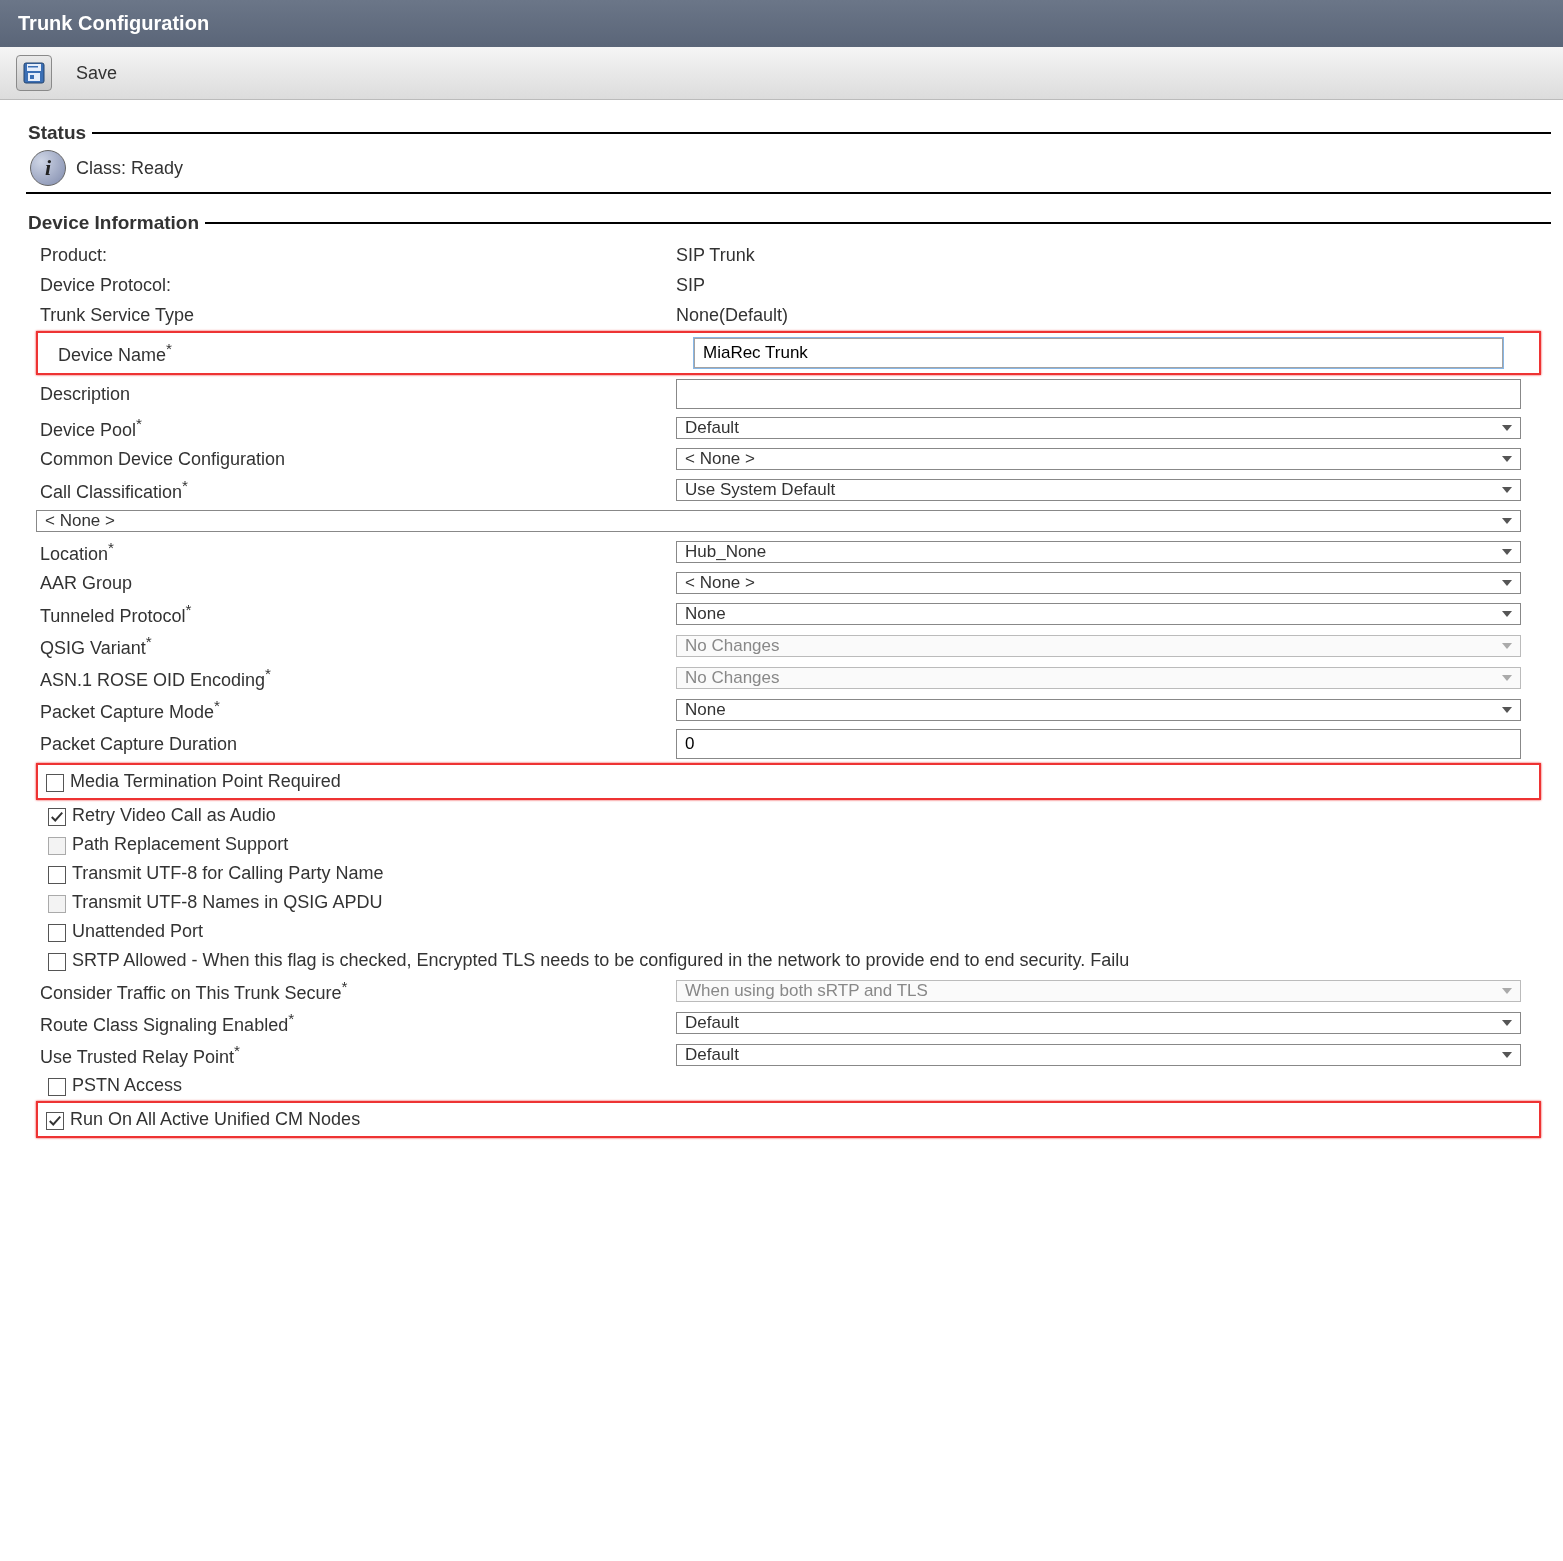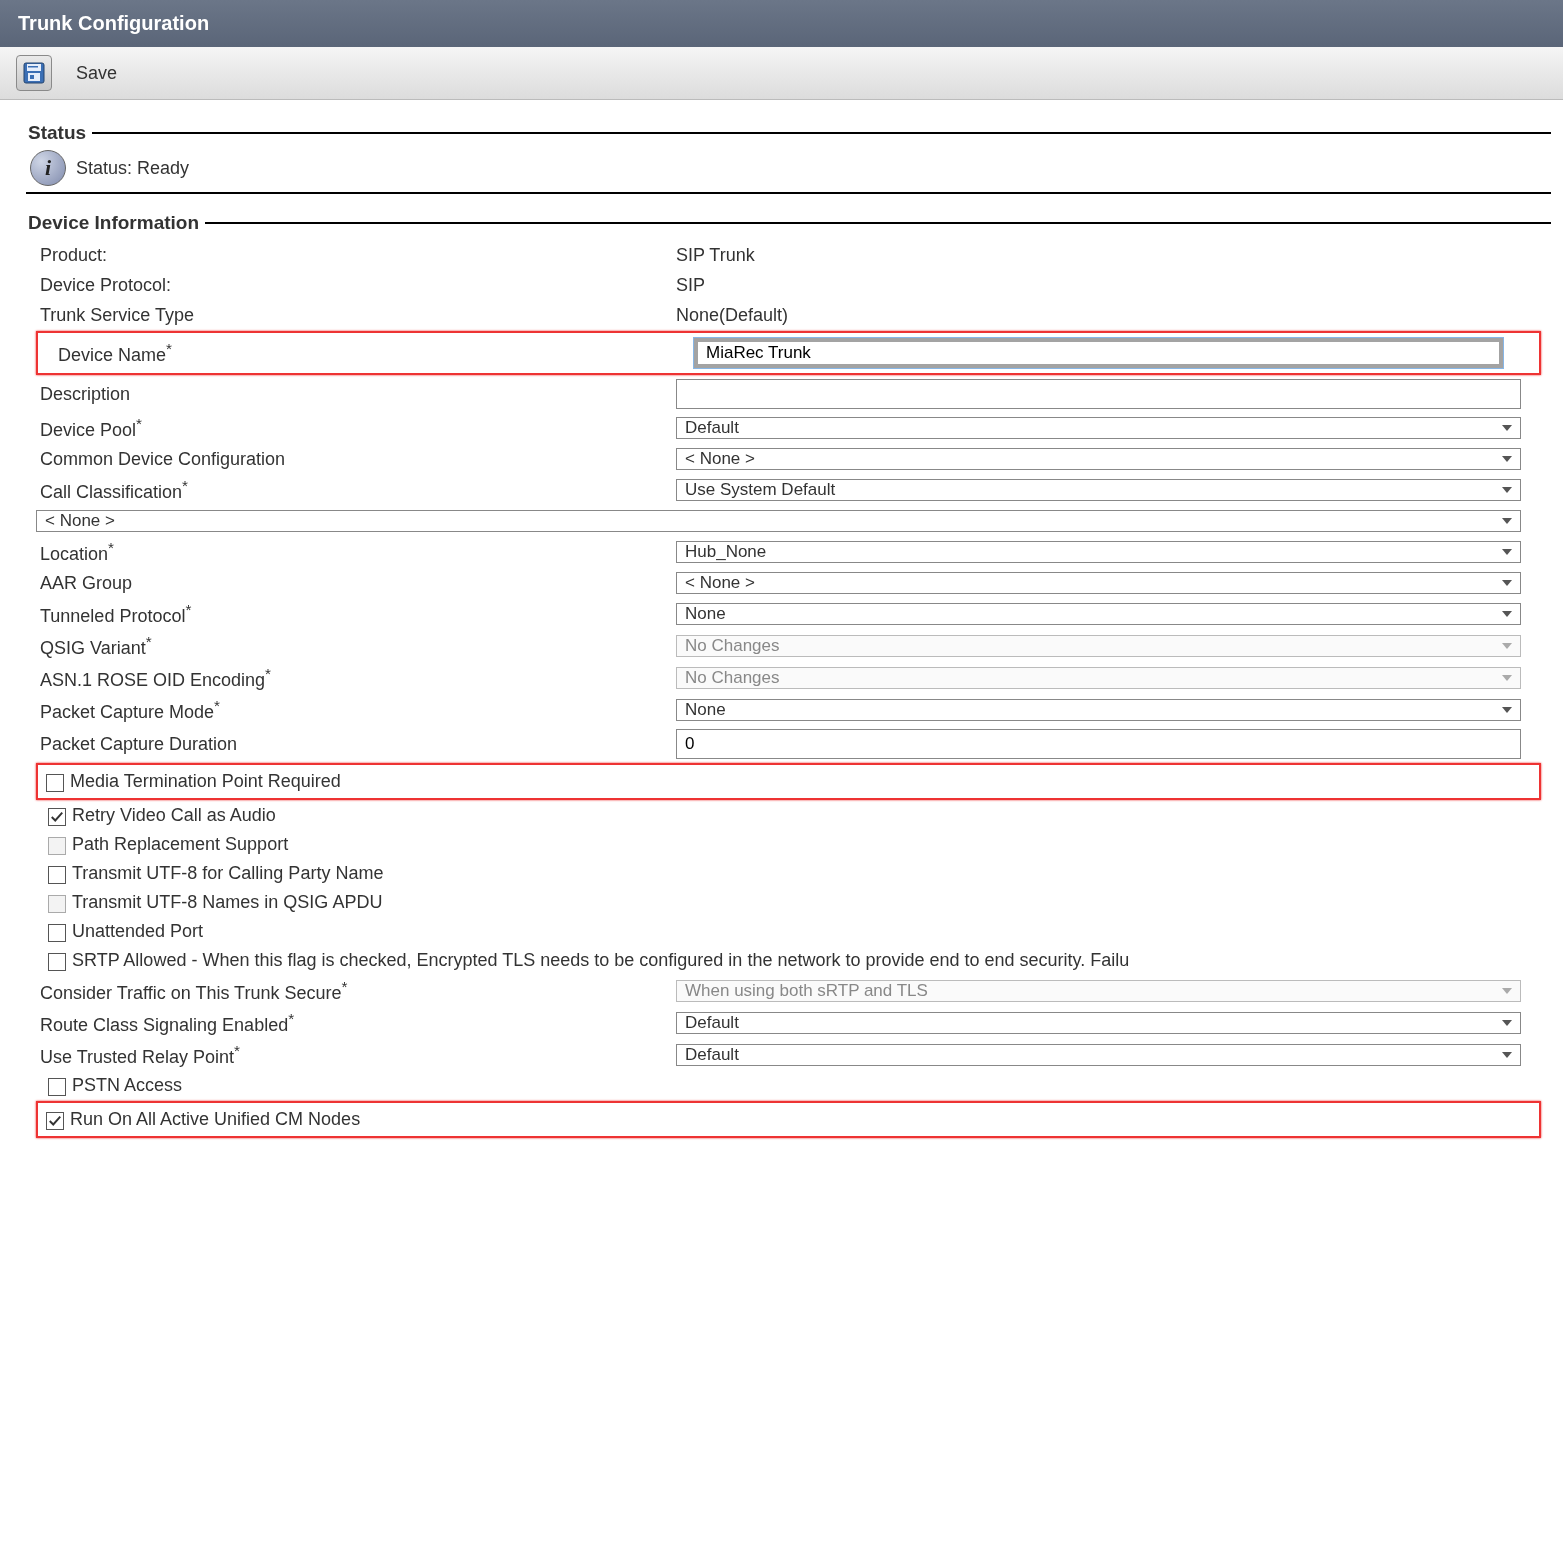--- a/index.html
+++ b/index.html
@@ -67,21 +67,21 @@
 
 input[type=text] {
   width: 100%;
   height: 30px;
   border: 1px solid #888;
   padding: 2px 8px;
   font-size: 17px;
   font-family: inherit;
 }
 input[type=text].focused {
-  border: 4px solid #a3a3a3;
+  border: 1px solid #a3a3a3;
   outline: 1px solid #87b6e6;
 }
 
 .sel {
   width: 100%;
   height: 22px;
   border: 1px solid #888;
   background: #fff;
   display: flex;
   align-items: center;
@@ -139,21 +139,21 @@
   </div>
   <span>Save</span>
 </div>
 
 <div class="content">
 
   <fieldset>
     <legend>Status</legend>
     <div class="status-row">
       <div class="info-icon">i</div>
-      <span>Status: Ready</span>
+      <span>Class: Ready</span>
     </div>
   </fieldset>
 
   <fieldset>
     <legend>Device Information</legend>
     <div class="fs-body">
 
       <div class="row">
         <div class="lbl">Product:</div>
         <div class="val">SIP Trunk</div>

